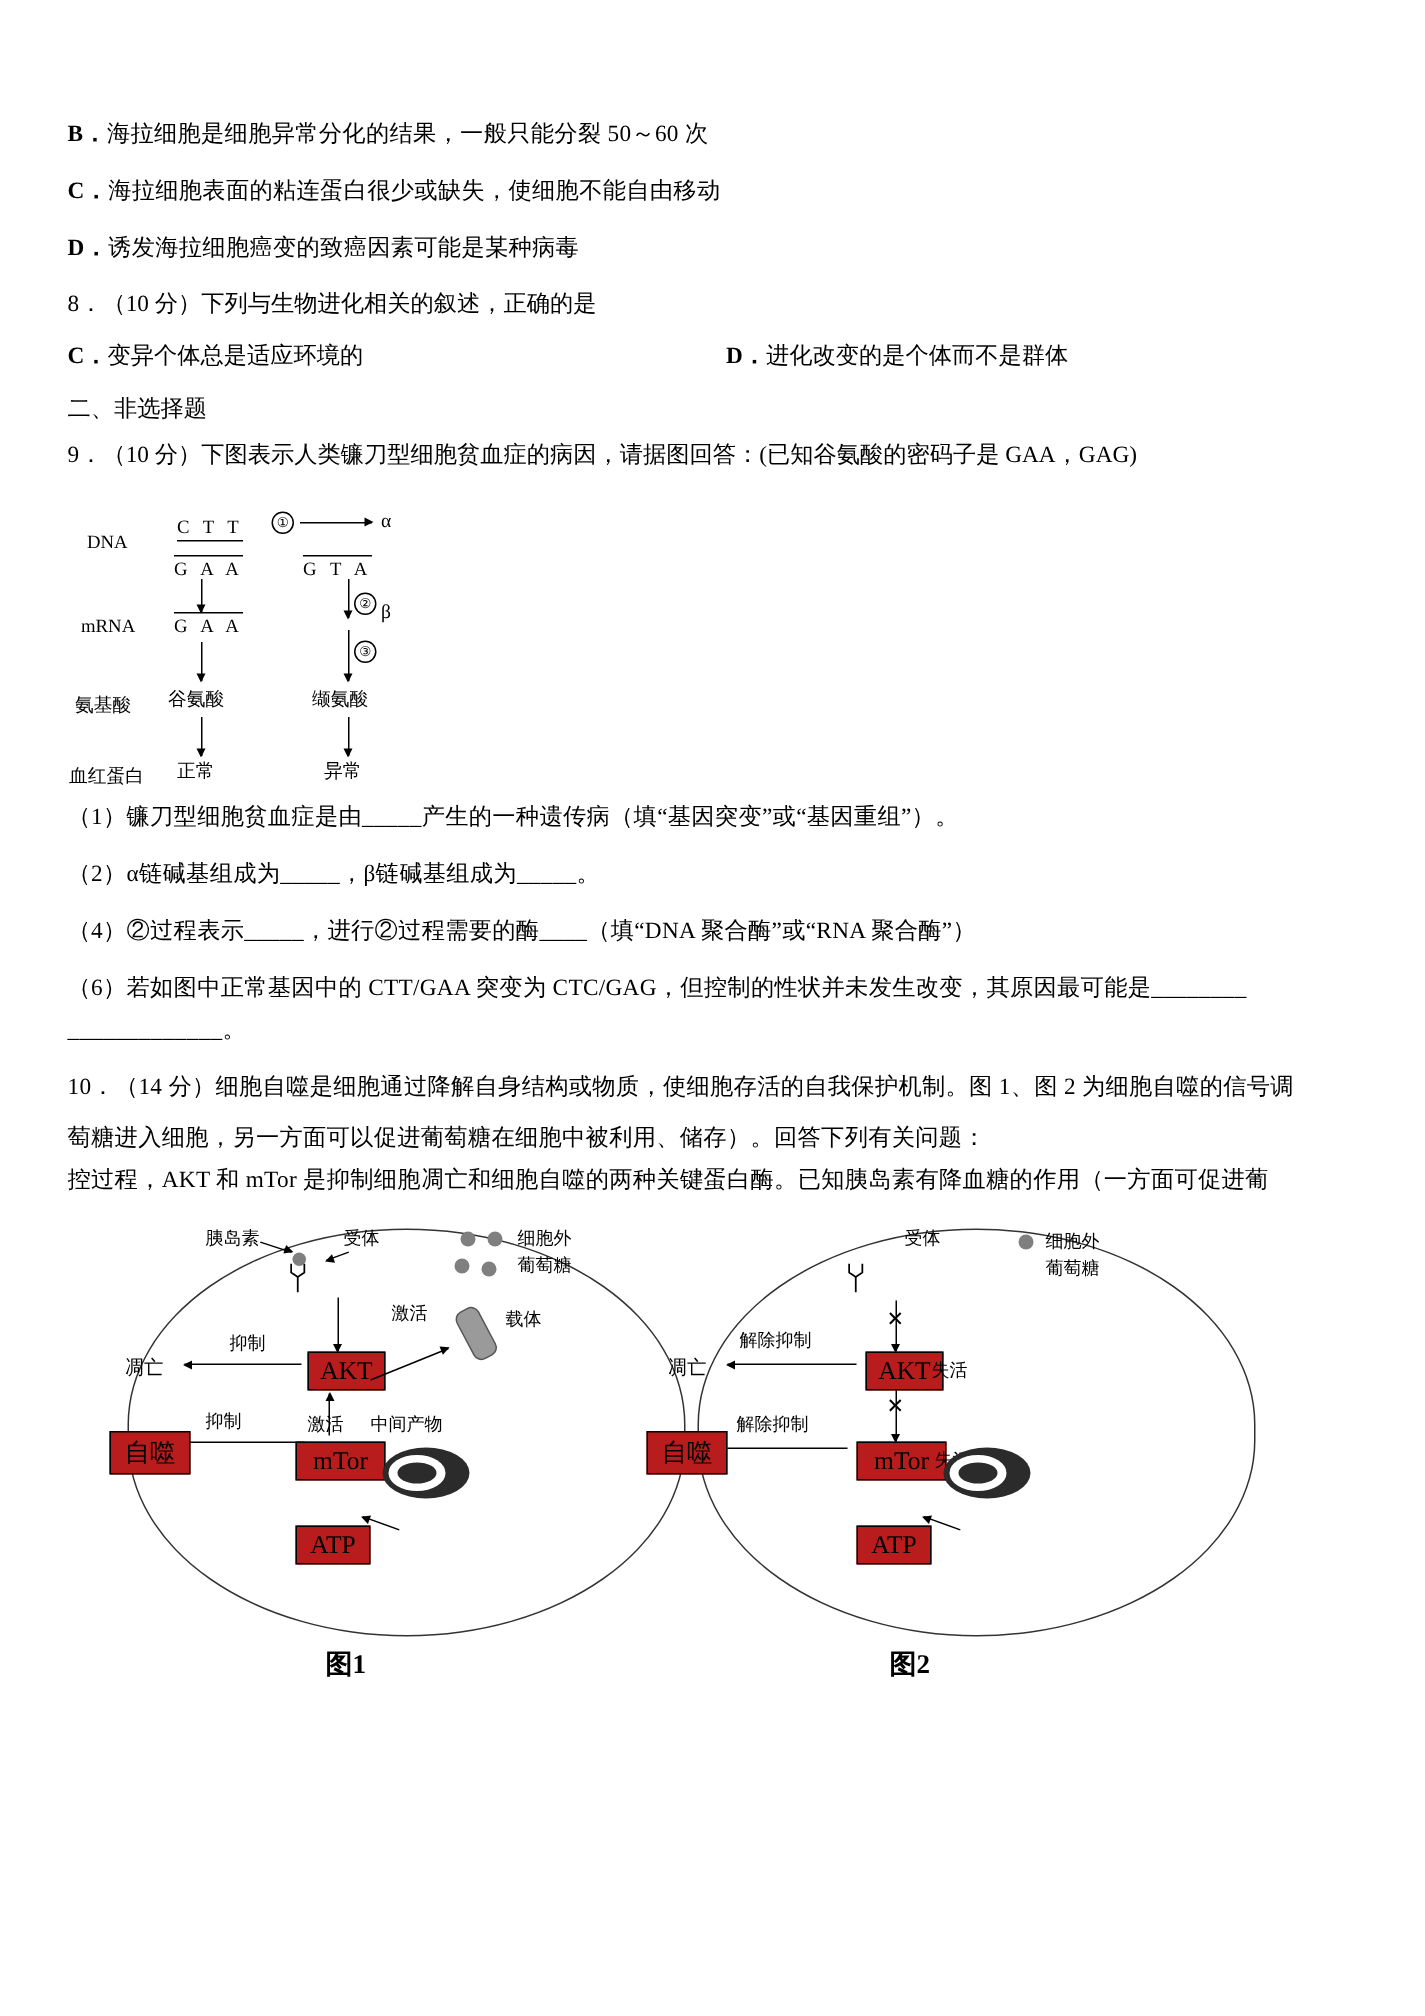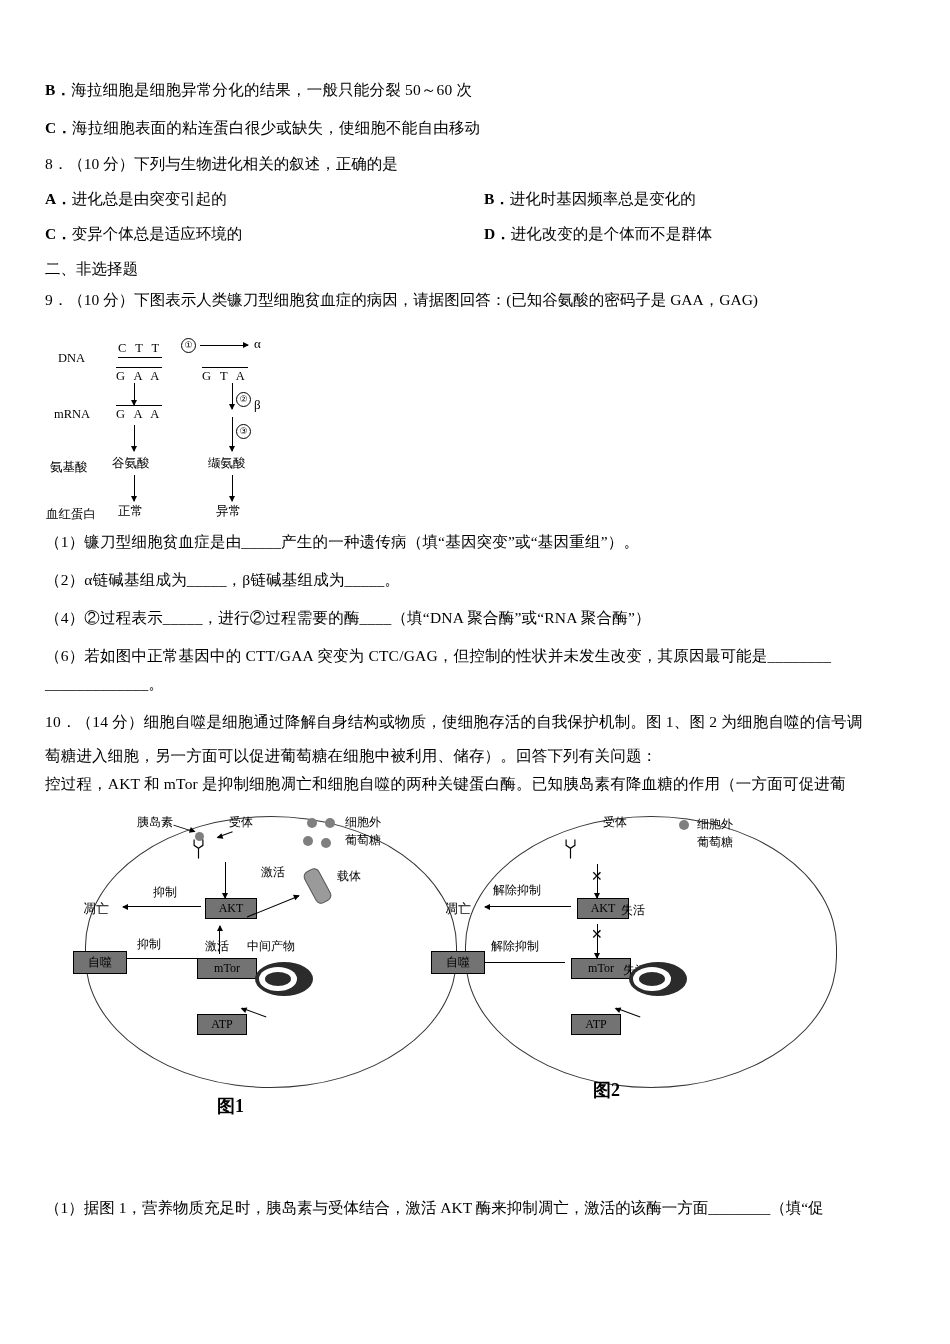--- a/index.html
+++ b/index.html
@@ -143,22 +143,22 @@
   .cell2 { left: 420px; }
   .fig-cap {
     position: absolute;
     font-size: 18px;
     font-weight: bold;
     font-family: "Liberation Serif", serif;
   }
   .node {
     position: absolute;
     border: 1px solid #000;
-    background: #737373;
-    font-size: 12px;
+    background: #b91c1c;
+    font-size: 17px;
     padding: 2px 7px;
     white-space: nowrap;
     font-family: "Liberation Serif", serif;
   }
   .plain {
     position: absolute;
     font-size: 12px;
     white-space: nowrap;
     font-family: "Liberation Serif", serif;
   }
@@ -222,30 +222,25 @@
 <div class="page">
 
   <div class="content">
 
     <p class="line">
       <span class="opt-bold">B．</span><span>海拉细胞是细胞异常分化的结果，一般只能分裂 50～60 次</span>
     </p>
     <p class="line">
       <span class="opt-bold">C．</span><span>海拉细胞表面的粘连蛋白很少或缺失，使细胞不能自由移动</span>
     </p>
+    <p class="line">
+      <span class="opt-bold">D．</span><span>诱发海拉细胞癌变的致癌因素可能是某种病毒</span>
+    </p>
 
     <p class="q-head">8．（10 分）下列与生物进化相关的叙述，正确的是</p>
-    <div class="two-col">
-      <div>
-        <span class="opt-bold">A．</span><span>进化总是由突变引起的</span>
-      </div>
-      <div class="col-b">
-        <span class="opt-bold">B．</span><span>进化时基因频率总是变化的</span>
-      </div>
-    </div>
     <div class="two-col">
       <div>
         <span class="opt-bold">C．</span><span>变异个体总是适应环境的</span>
       </div>
       <div class="col-b">
         <span class="opt-bold">D．</span><span>进化改变的是个体而不是群体</span>
       </div>
     </div>
 
     <p class="section-title">二、非选择题</p>
@@ -386,20 +381,19 @@
 
       <div class="plain" style="left:446px; top:132px;">解除抑制</div>
       <div class="arrow-h" style="left:432px; top:156px; width:88px; transform:rotate(180deg);"></div>
       <div class="node" style="left:386px; top:145px; width:38px; text-align:center;">自噬</div>
 
       <div class="mito" style="left:584px; top:156px;"></div>
 
       <div class="node" style="left:526px; top:208px; width:34px; text-align:center;">ATP</div>
       <div class="arrow-h" style="left:570px; top:206px; width:26px; transform:rotate(200deg);"></div>
 
-      <div class="fig-cap" style="left:548px; top:272px;">图2</div>
+      <div class="fig-cap" style="left:548px; top:288px;">图2</div>
     </div>
 
   </div>
 
-  <div class="last-line">（1）据图 1，营养物质充足时，胰岛素与受体结合，激活 AKT 酶来抑制凋亡，激活的该酶一方面________（填“促</div>
 
 </div>
 
 </body></html>

